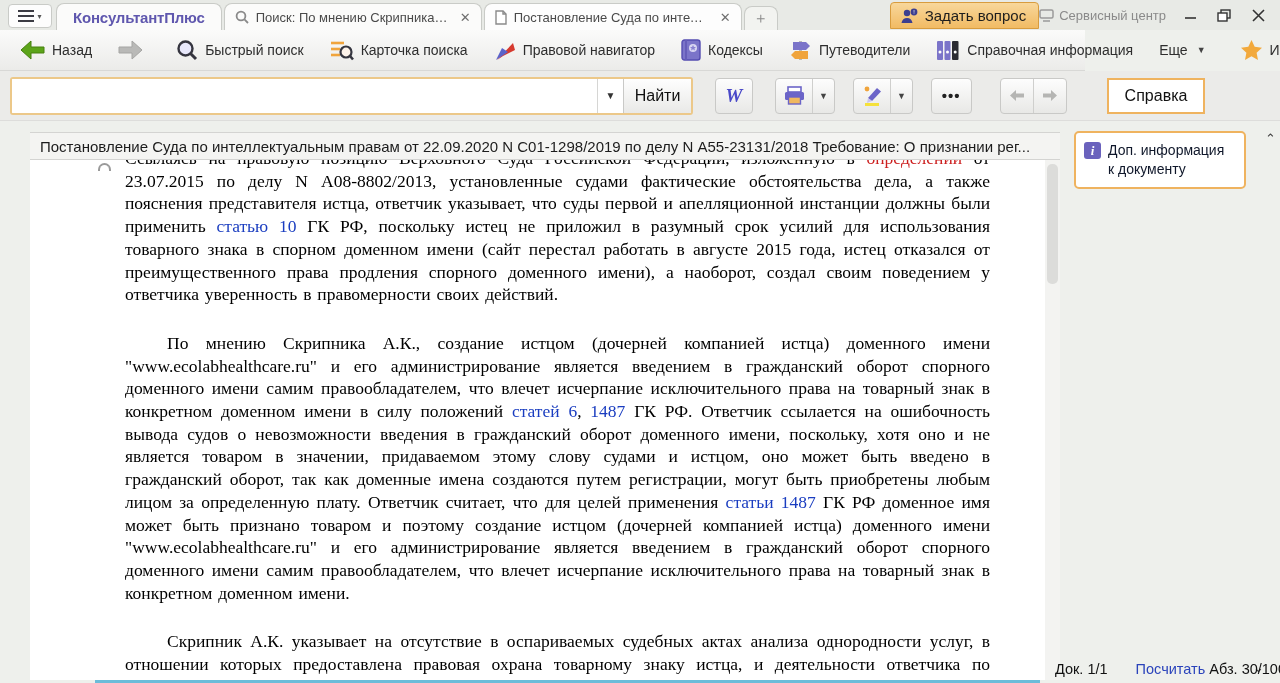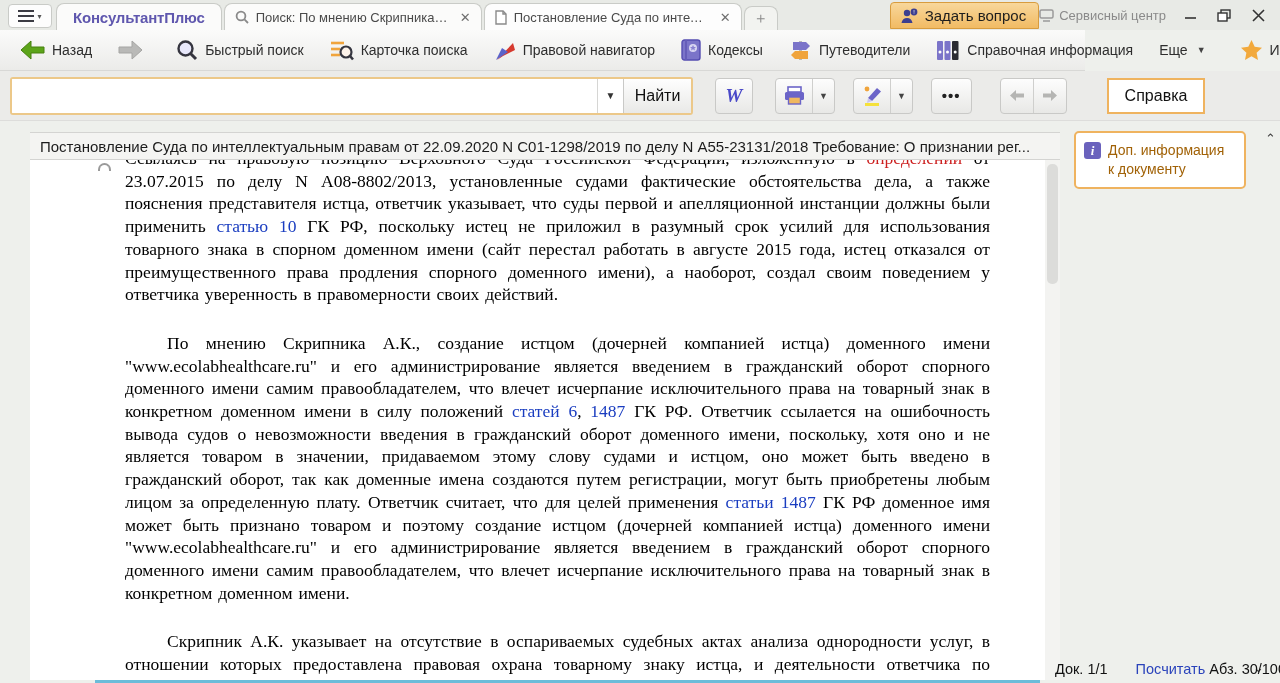--- a/index.html
+++ b/index.html
@@ -61,21 +61,21 @@
   a.doclink.blue { color:#1a3dc0; }
   a.doclink.red { color:#cc2020; }
   .bookmark-ico { position:absolute; left:68px; top:3px; width:13px; height:8px; border:2px solid #9a9a9a; border-bottom:none; border-radius:7px 7px 0 0; }
   #doc-scrollbar { position:absolute; left:1045px; top:160px; width:15px; height:520px; background:#f3f3f1; }
   #doc-scrollbar .thumb { position:absolute; left:2px; top:4px; width:11px; height:120px; background:#dcdcda; border-radius:5px; }
 
   
   #rightpanel { position:absolute; left:1060px; top:121px; width:220px; height:562px; background:#eef0ec; }
   .docinfo-btn { position:absolute; left:14px; top:10px; width:172px; background:#fff; border:2px solid #efb35f; border-radius:5px; padding:8px 10px 8px 8px; display:flex; gap:7px; cursor:pointer; }
   .i-ico { flex:0 0 auto; width:17px; height:17px; background:#6a62bd; border-radius:3px; color:#fff; font-family:"Liberation Serif",serif; font-style:italic; font-weight:bold; font-size:13px; display:flex; align-items:center; justify-content:center; margin-top:1px; }
-  .docinfo-label { font-size:14px; color:#a16207; line-height:1.35; }
+  .docinfo-label { font-size:14px; color:#0f172a; line-height:1.35; }
   .scroll-up { position:absolute; right:4px; top:10px; color:#444; font-size:13px; cursor:pointer; }
   .scroll-dn { position:absolute; right:16px; bottom:8px; color:#444; font-size:13px; cursor:pointer; }
 
   
   #statusbar { position:absolute; right:-6px; bottom:6px; white-space:nowrap; font-size:14.5px; color:#111; }
   #statusbar .lnk { color:#2a43bb; cursor:pointer;padding-left:24px; }
 
   .bottom-strip { position:absolute; left:95px; bottom:0; width:945px; height:3px; background:#6cbcd9; }
 
   svg { display:block; }

